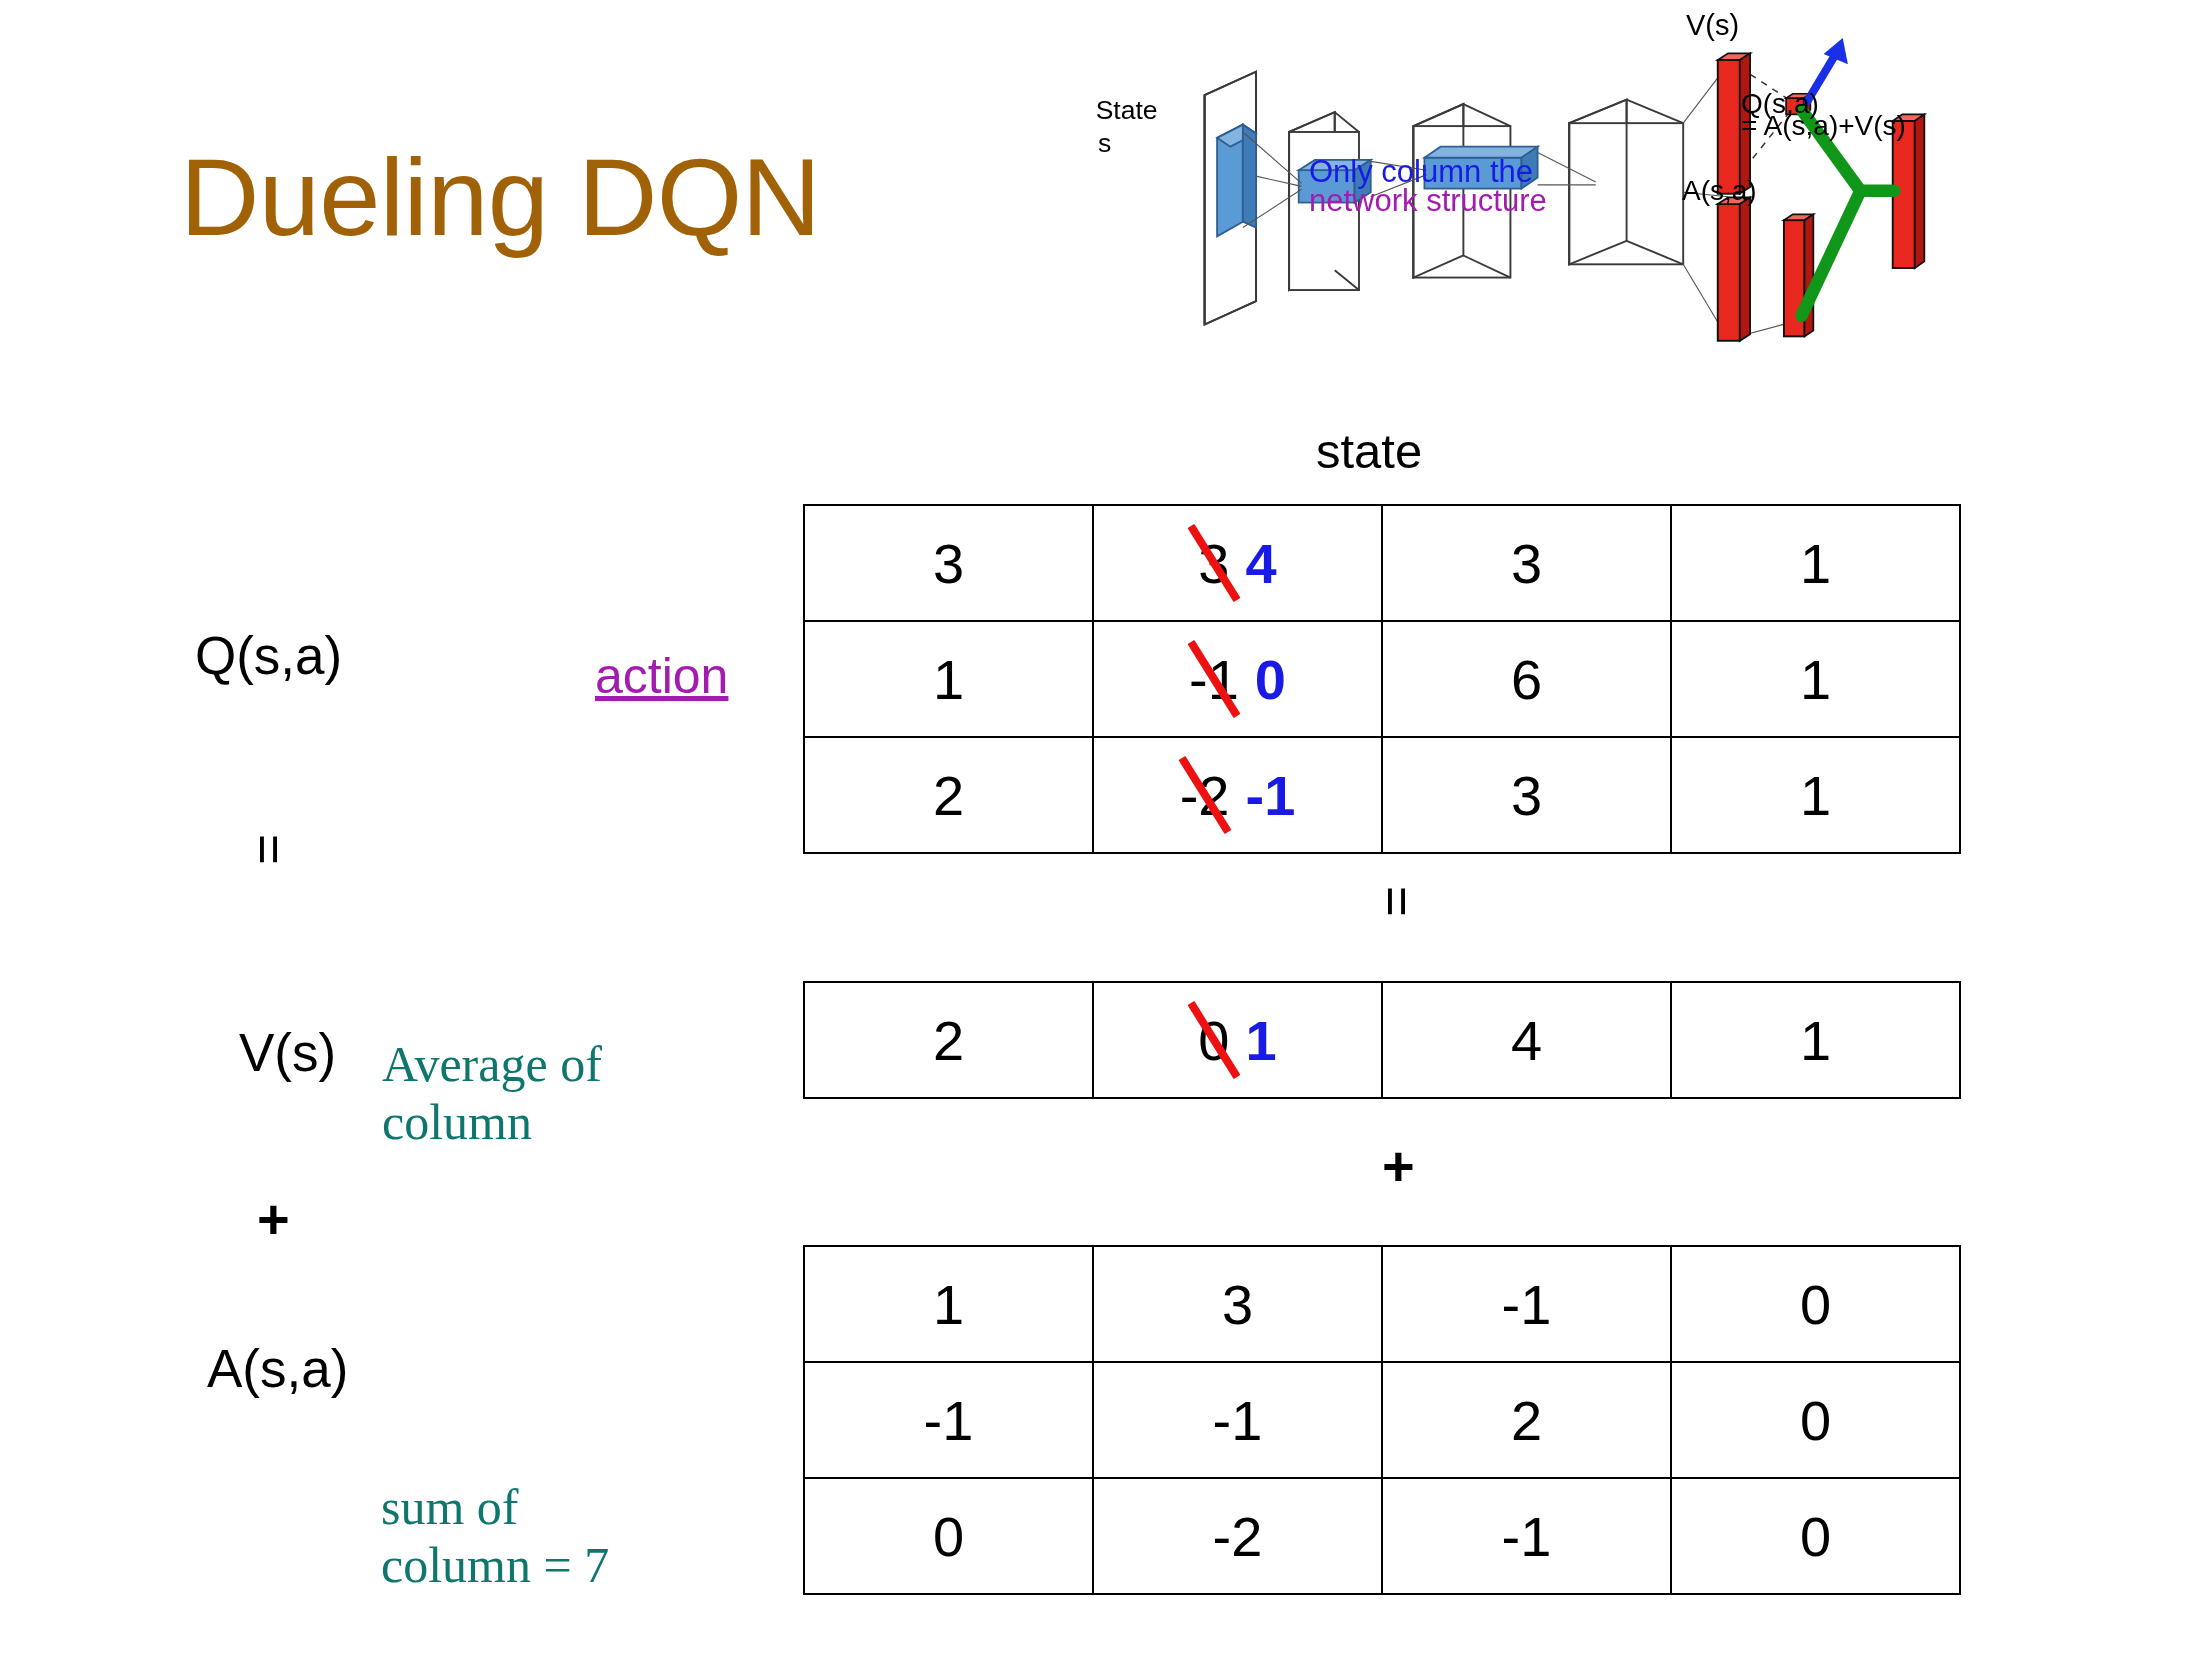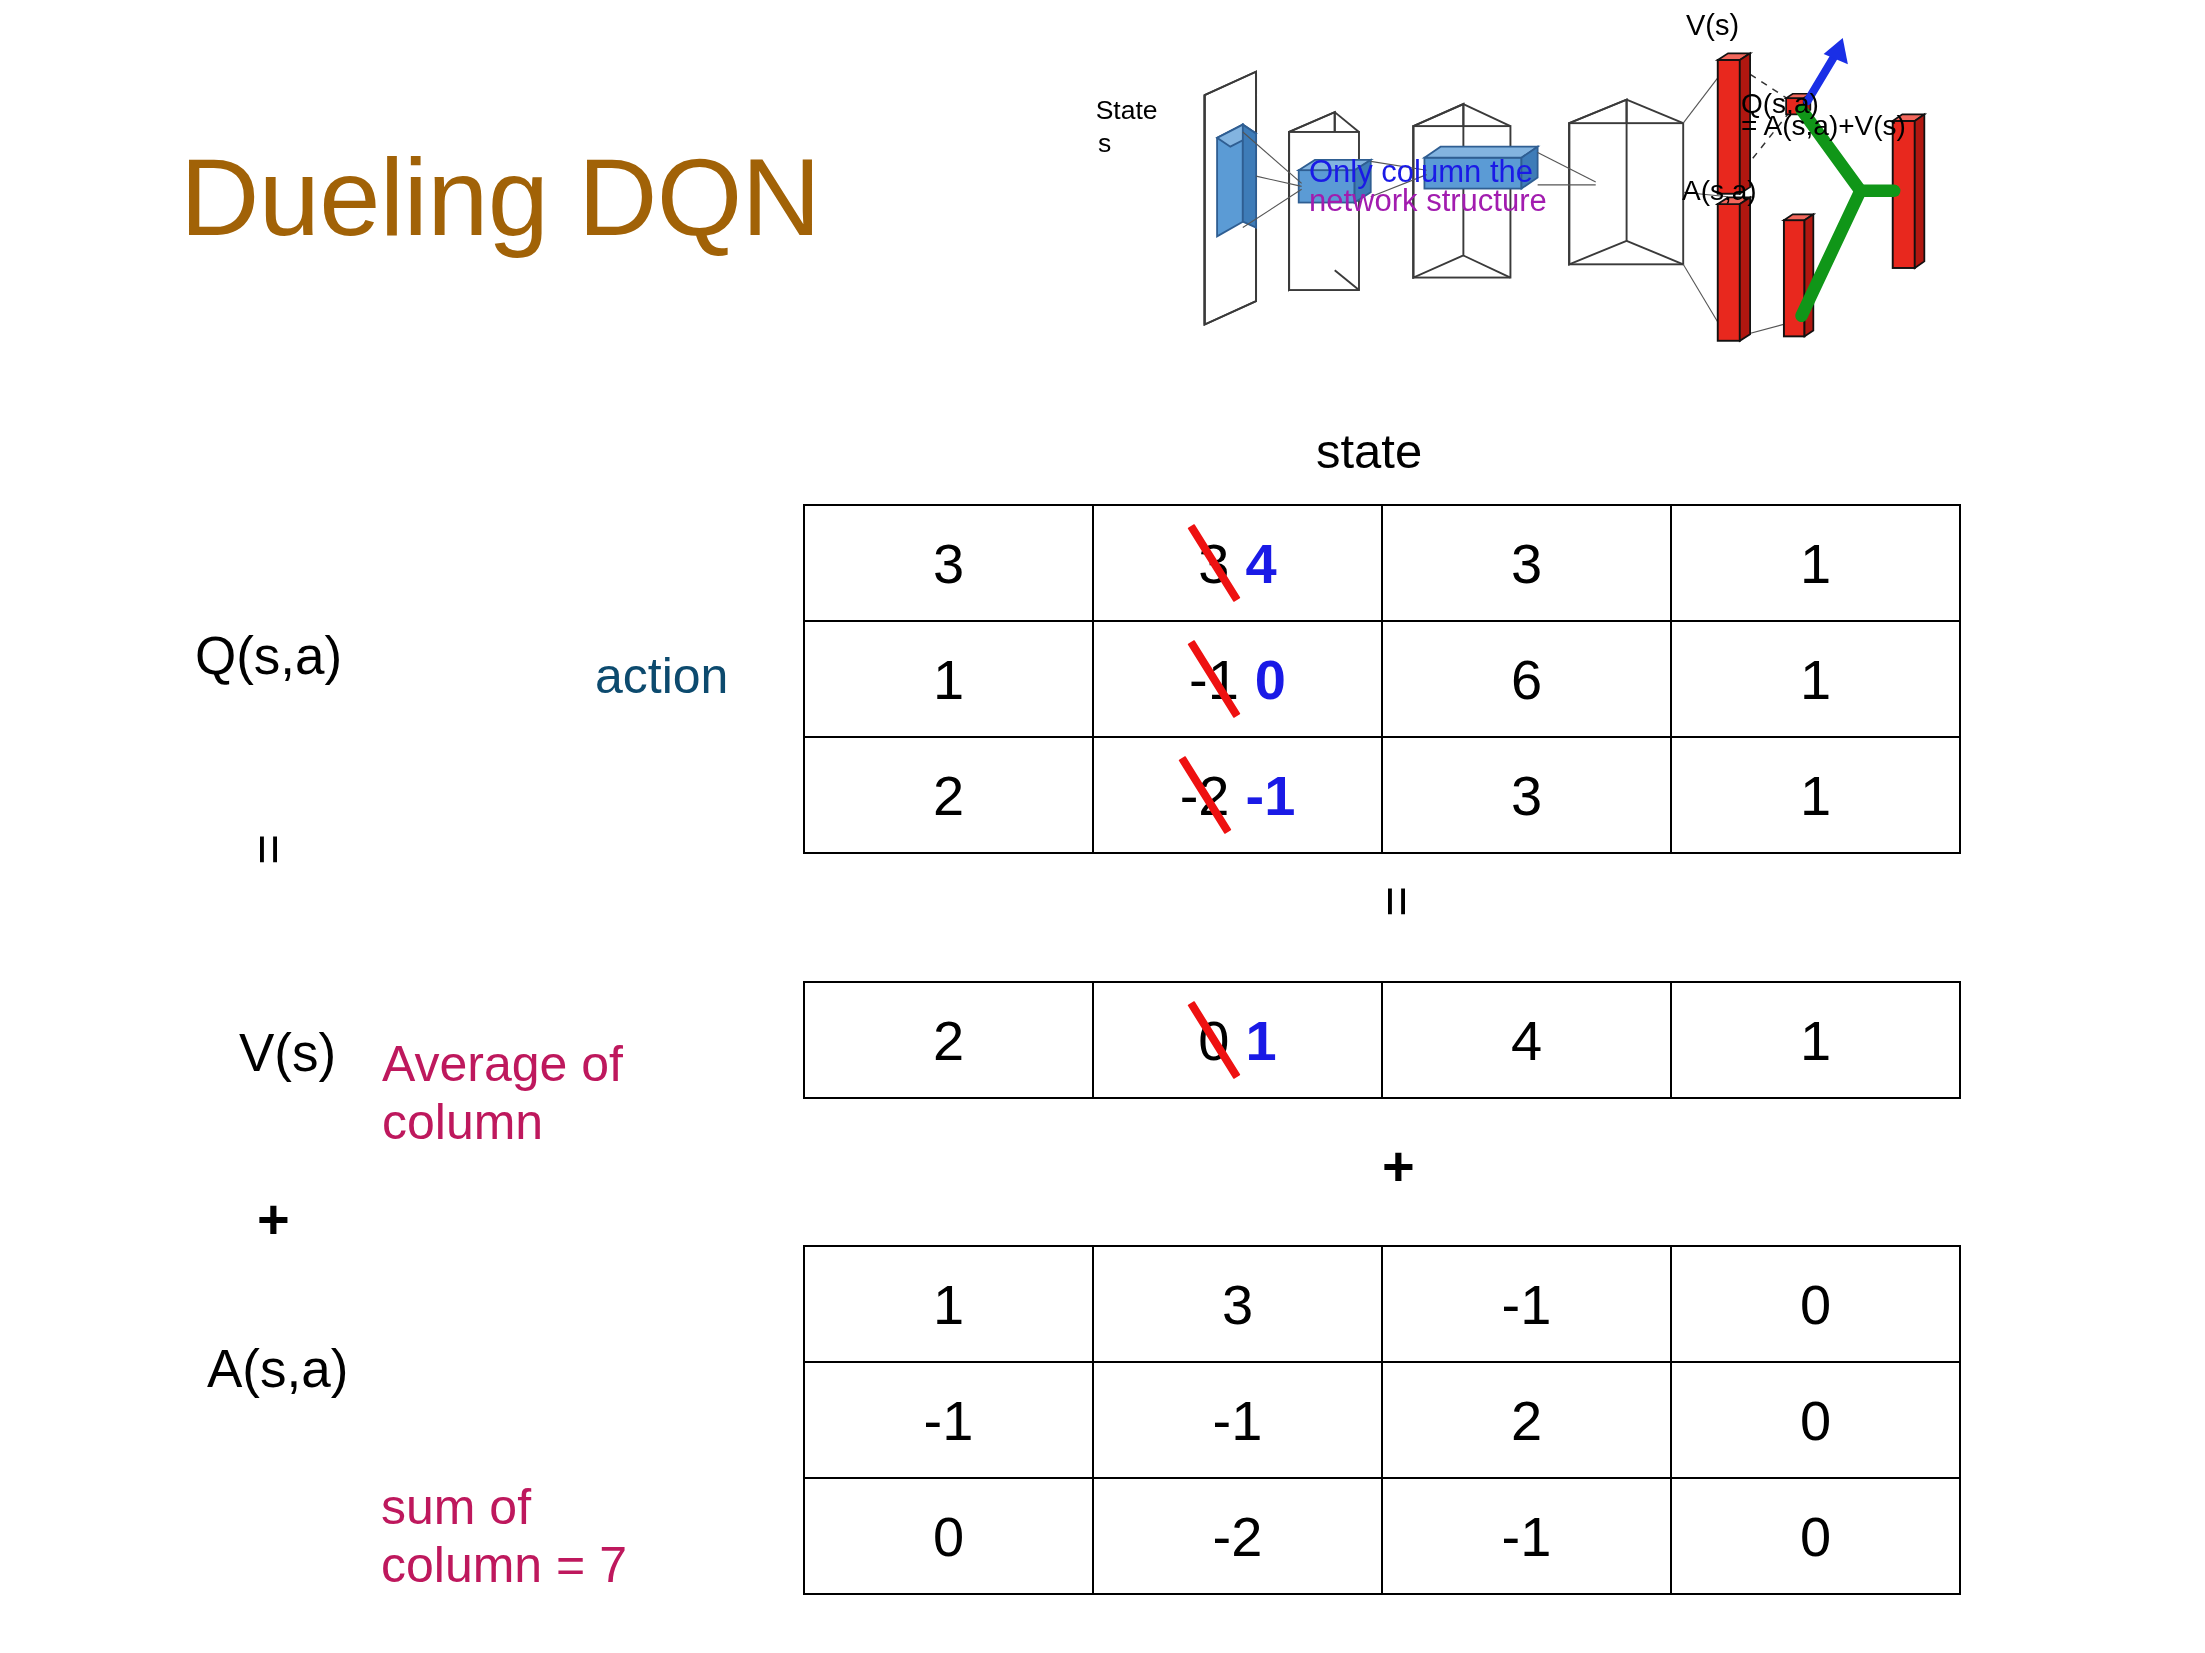--- a/index.html
+++ b/index.html
@@ -54,31 +54,31 @@
   .lbl-only2   { left: 228px; top: 176px;  font-size: 31px; color: #a21caf; }
 
   
   .txt {
     position: absolute;
     white-space: nowrap;
     font-family: "Liberation Sans", sans-serif;
   }
   .lbl-state-top { left: 1316px; top: 423px; font-size: 49px; color: #000; }
   .lbl-qsa-left  { left: 195px;  top: 625px; font-size: 53px; color: #000; }
-  .lbl-action    { left: 595px;  top: 647px; font-size: 50px; color: #0c4a6e; }
+  .lbl-action    { left: 595px;  top: 647px; font-size: 50px; color: #a21caf; text-decoration: underline; }
   .lbl-vs-left   { left: 239px;  top: 1022px; font-size: 53px; color: #000; }
   .lbl-asa-left  { left: 207px;  top: 1338px; font-size: 53px; color: #000; }
 
   .blue-note {
     position: absolute;
-    color: #be185d;
+    color: #0f766e;
     font-size: 50px;
     line-height: 1.15;
     white-space: nowrap;
-    font-family: Liberation Sans, sans-serif;
+    font-family: Liberation Serif, serif;
   }
   .note-avg { left: 382px; top: 1036px; }
   .note-sum { left: 381px; top: 1479px; }
 
   
   .eq-rot {
     position: absolute;
     font-size: 53px;
     line-height: 1;
     color: #000;

